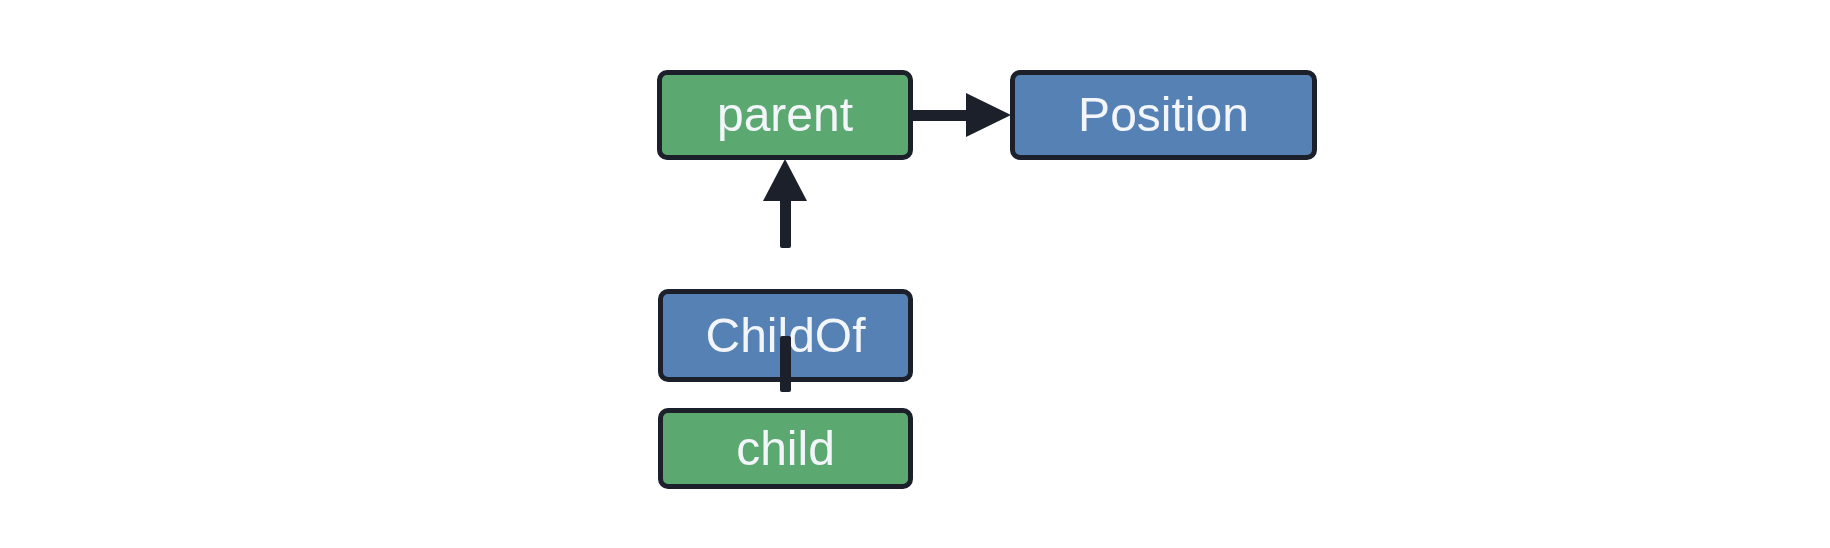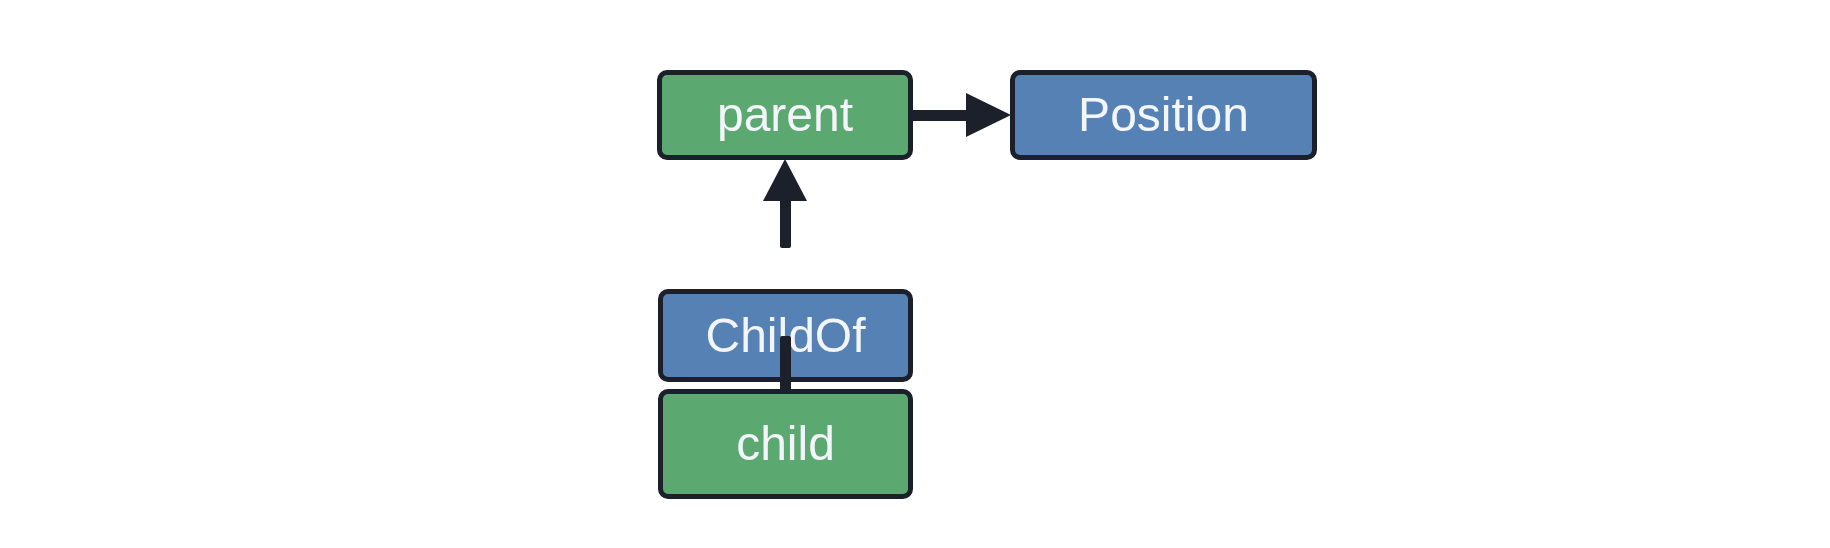--- a/index.html
+++ b/index.html
@@ -36,21 +36,21 @@
     font-size:48px;
     line-height:1;
     white-space:nowrap;
   }
   .node.green{background:var(--node-green);}
   .node.blue{background:var(--node-blue);}
 
   #node-parent  {left:657px;  top:70px;  width:256px; height:90px;}
   #node-position{left:1010px; top:70px;  width:307px; height:90px;}
   #node-childof {left:658px;  top:245px; width:255px; height:93px;margin-top:44px;}
-  #node-child   {left:658px;  top:389px; width:255px; height:110px;}
+  #node-child   {left:658px;  top:408px; width:255px; height:81px;}
 
   .edge-shaft{
     position:absolute;
     background:var(--edge);
     border-radius:2px;
   }
   .arrowhead{
     position:absolute;
     width:0;
     height:0;

